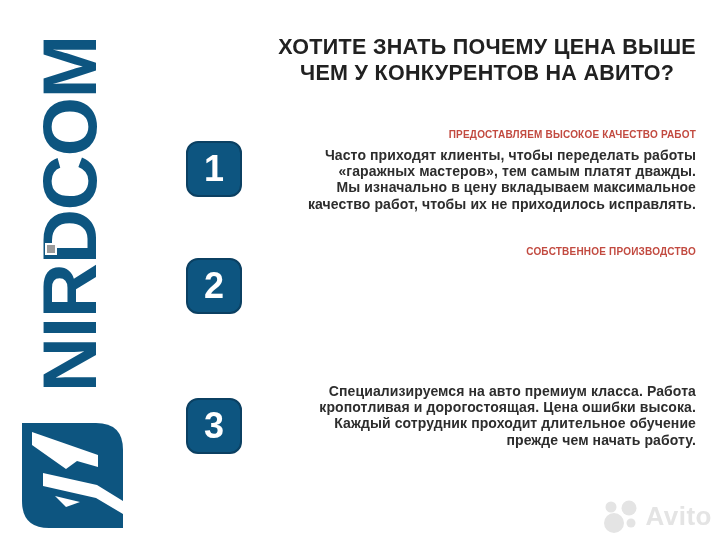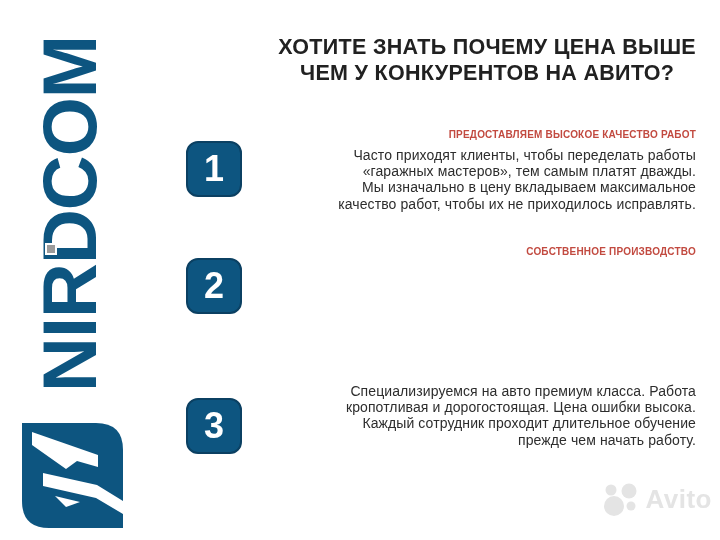--- a/index.html
+++ b/index.html
@@ -50,26 +50,26 @@
     background:var(--accent-blue);border:2px solid #0b4062;border-radius:12px;
     color:#ffffff;font-size:36px;font-weight:bold;
     display:flex;align-items:center;justify-content:center;
   }
   .bhead{
     margin:0 0 4px;color:var(--heading-red);
     font-size:10px;line-height:17px;font-weight:bold;letter-spacing:0.2px;
   }
   .bbody{
     margin:0;color:var(--body-color);white-space:pre-line;
-    font-size:14px;line-height:16.2px;font-weight:normal;letter-spacing:0.1px;
+    font-size:14px;line-height:16.2px;font-weight:bold;letter-spacing:0.1px;
   }
 
   
   .watermark{
-    position:absolute;right:8px;bottom:23px;
+    position:absolute;right:8px;bottom:6px;
     display:flex;align-items:center;gap:4px;
     color:var(--watermark-gray);
     font-size:26px;font-weight:bold;letter-spacing:0.5px;
   }
 </style>
 </head>
 <body>
 
 <div class="poster">
 

